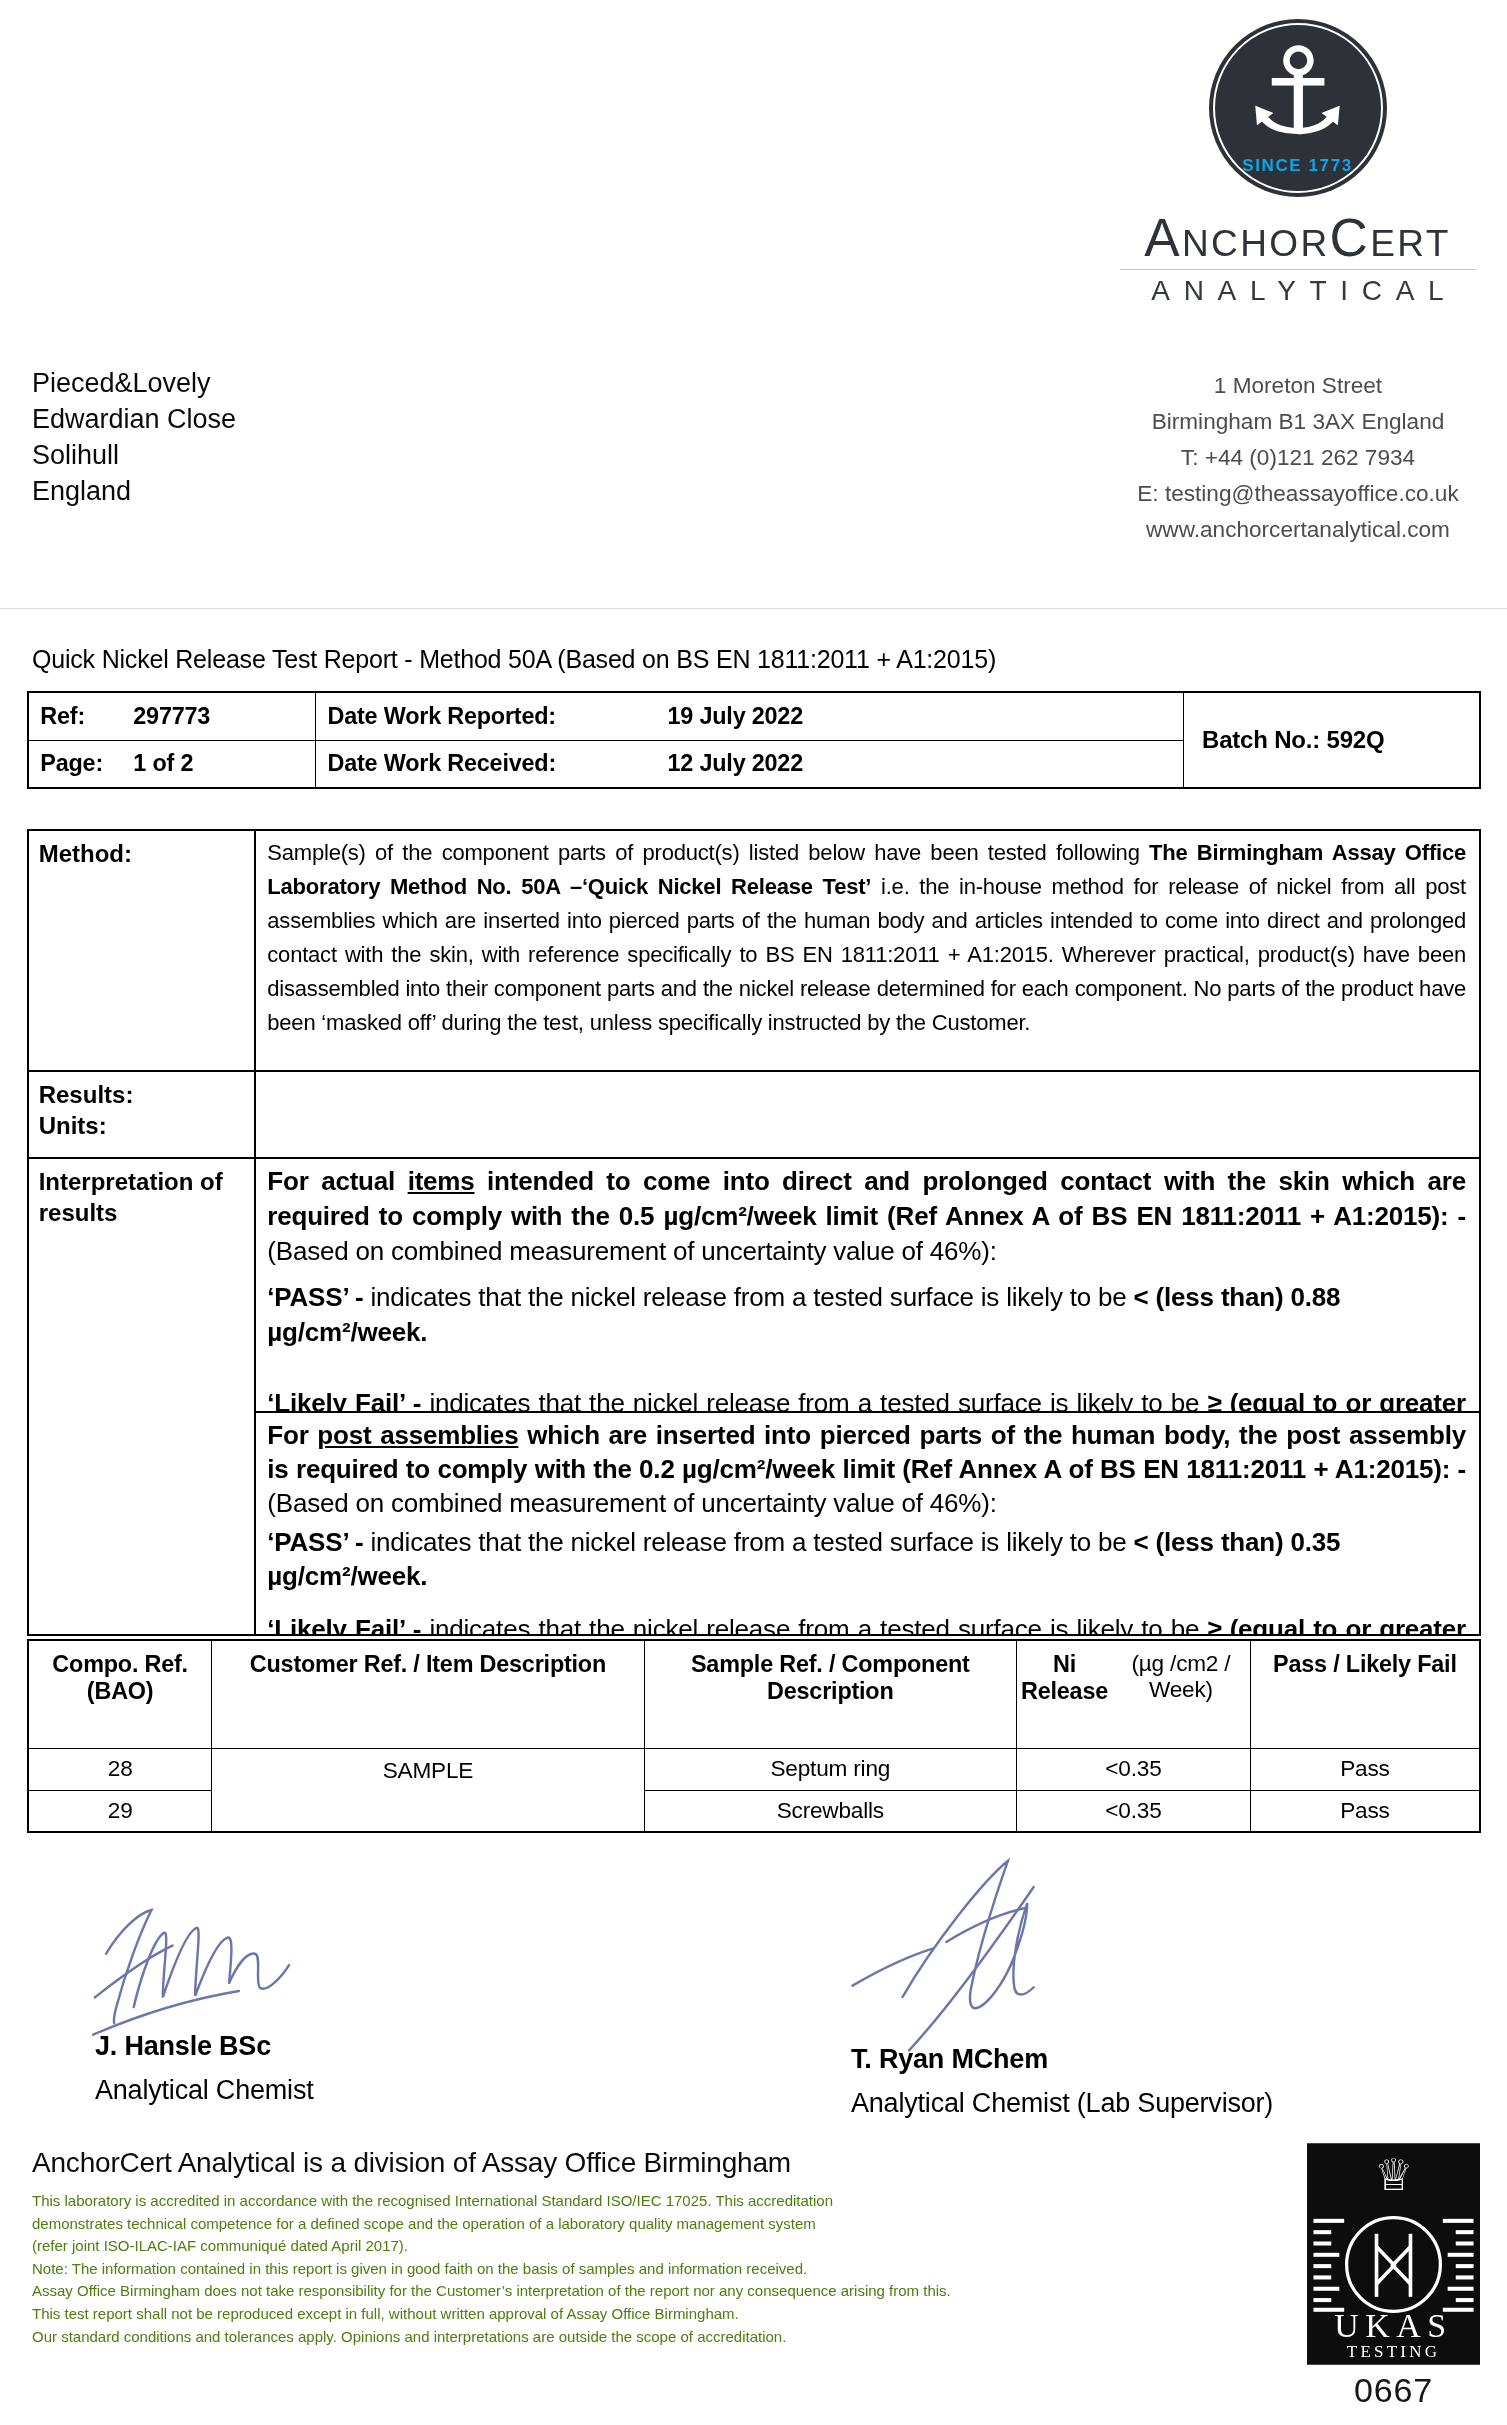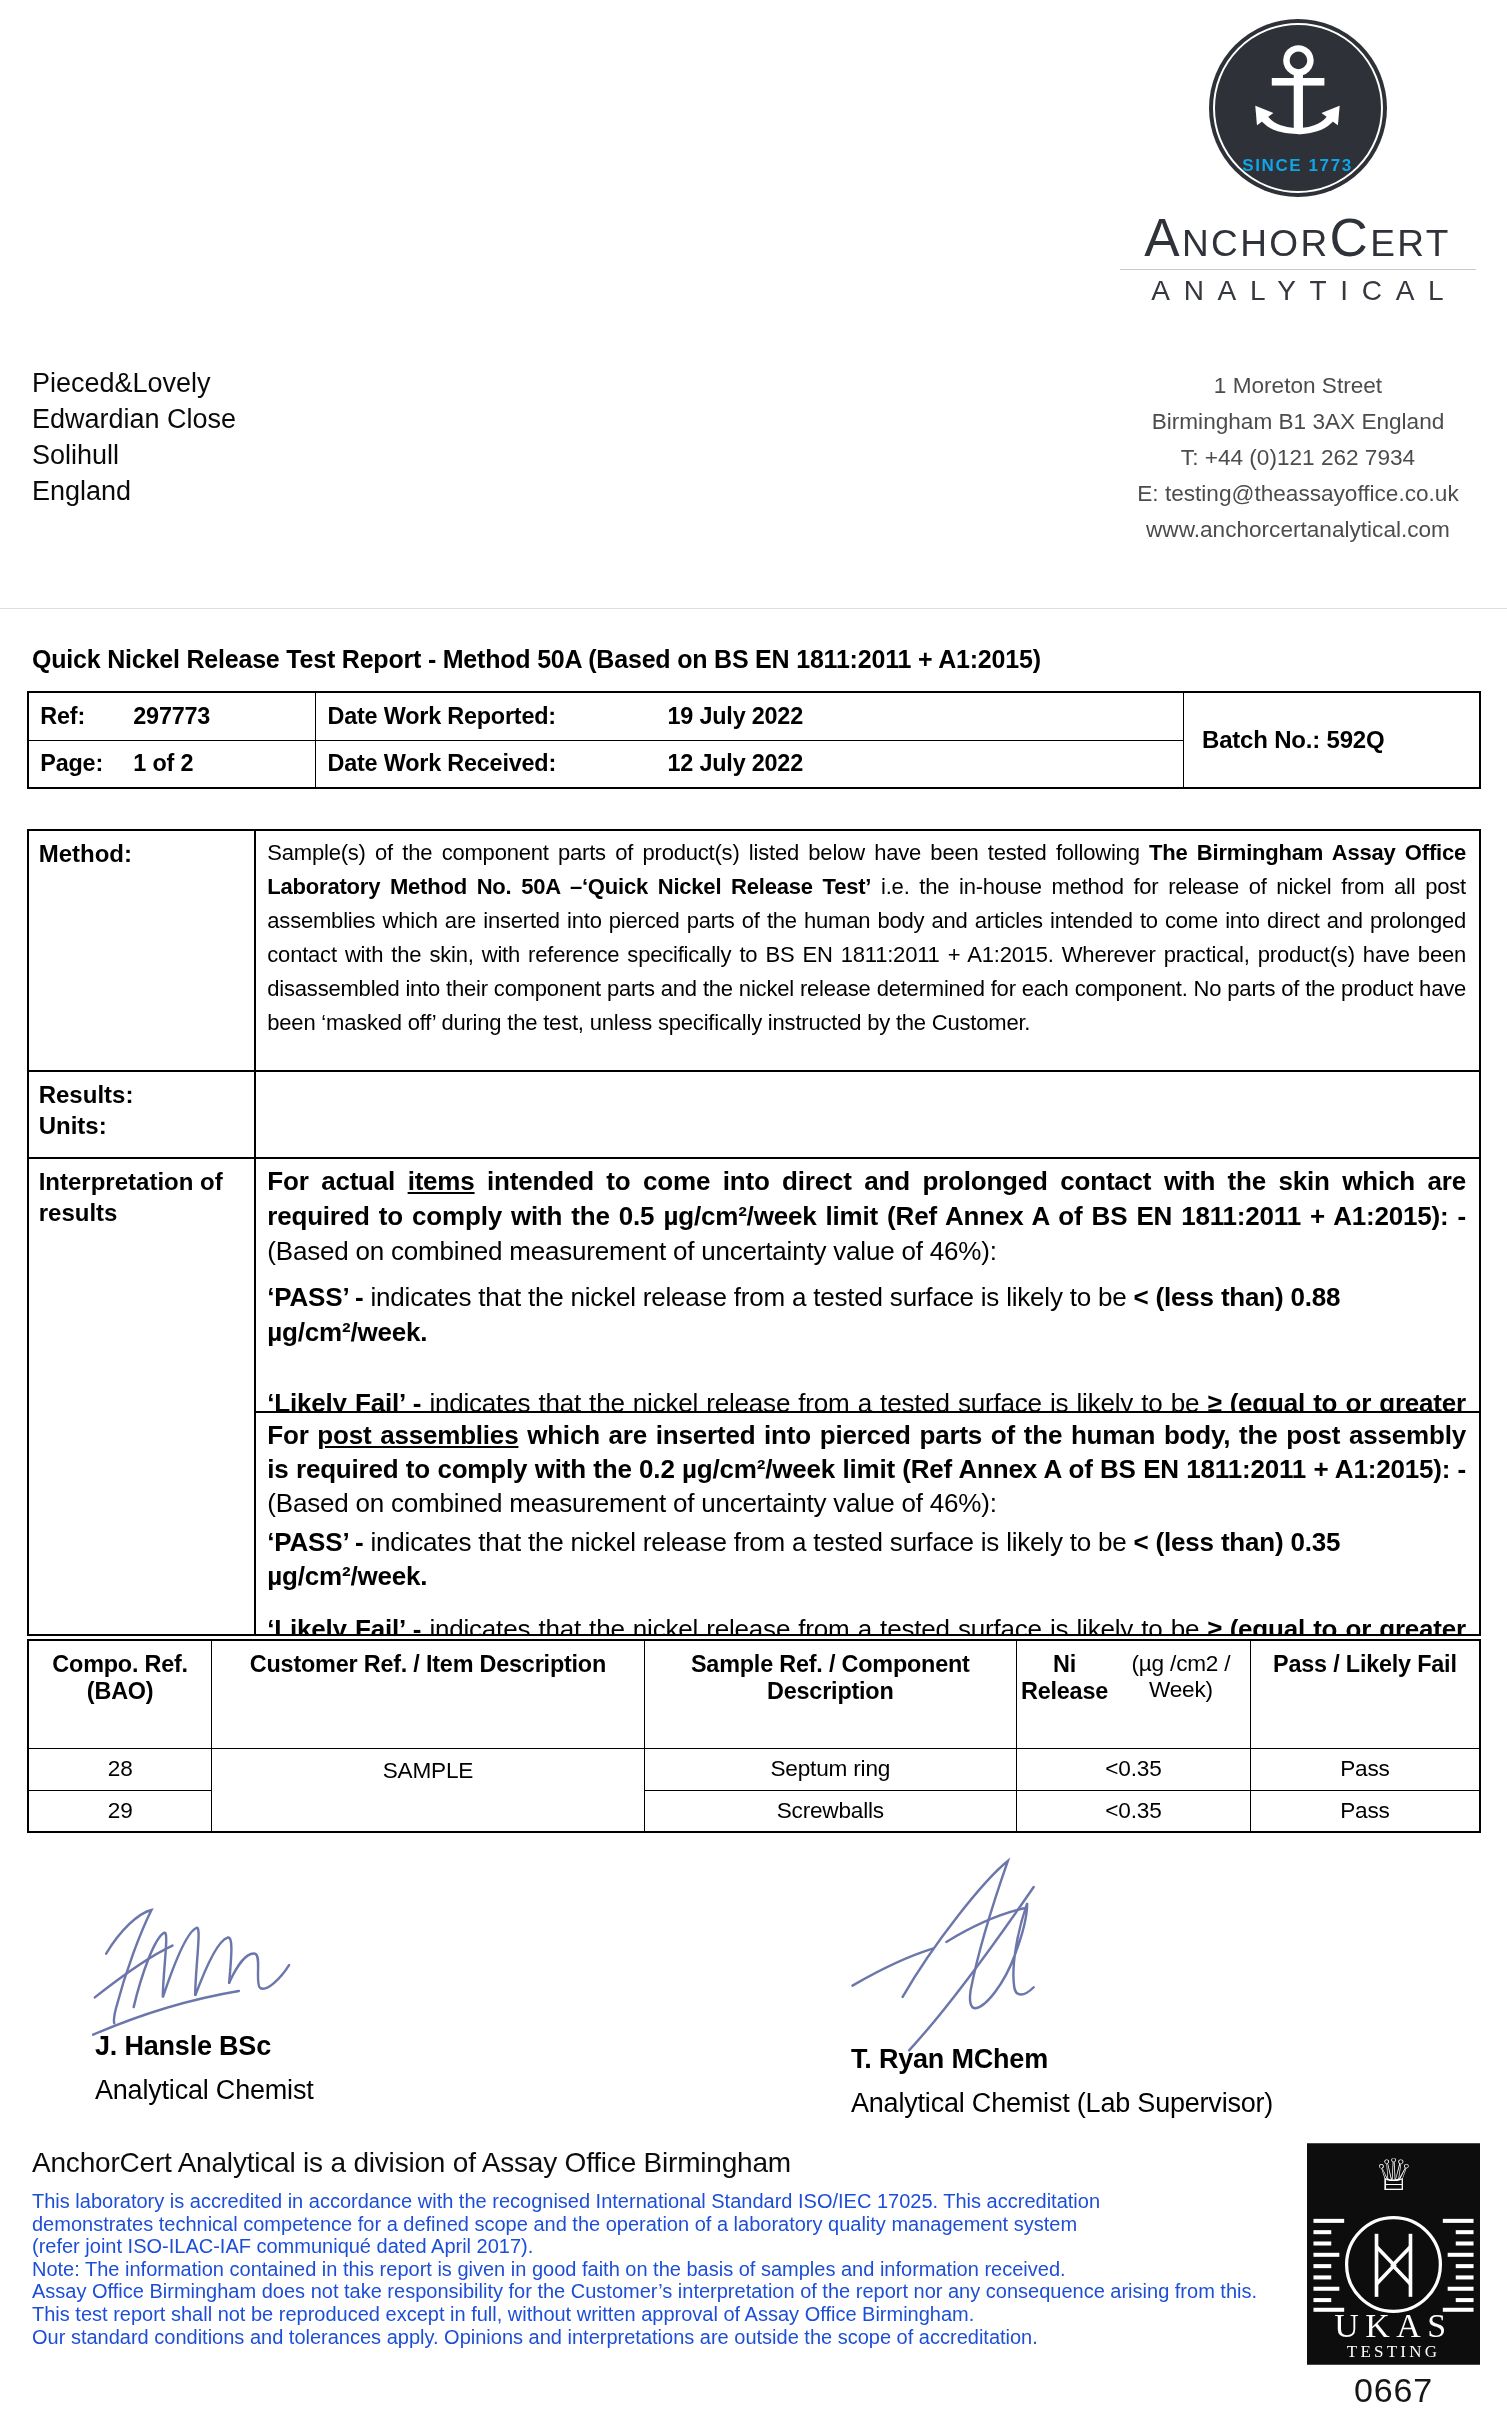--- a/index.html
+++ b/index.html
@@ -32,21 +32,21 @@
     color:#2f3238; font-weight:400; line-height:57px;
   }
   .brand-rule { width:356px; margin:3.2px auto 4.9px auto; border-top:1.6px solid #c9c9c9; }
   .brand-sub { font-size:28px; letter-spacing:13.7px; padding-left:13.7px; color:#35383e; line-height:32px; }
   
   .addr { position:absolute; top:365px; left:32px; font-size:27px; line-height:36px; color:#0a0a0a; }
   .contact { position:absolute; top:368px; left:1100px; width:396px; text-align:center;
     color:#4c4c4c; font-size:22.6px; line-height:36px; }
   .page-rule { position:absolute; top:608px; left:0; width:1507px; border-top:1.6px solid #dedede; }
   
-  .title { position:absolute; top:645px; left:32px; font-size:25px; font-weight:bold; letter-spacing:-0.2px; }
+  .title { position:absolute; top:645px; left:32px; font-size:25px; font-weight:normal; letter-spacing:-0.2px; }
   
   table { border-collapse:collapse; }
   .ref-table { position:absolute; top:691px; left:27px; width:1454px; border:2.4px solid #000; }
   .ref-table td { border:1.6px solid #000; height:48px; font-size:23.4px; font-weight:bold;
     padding:0 0 0 11.3px; vertical-align:middle; letter-spacing:-0.2px; }
   .ref-table .c1 { width:288px; }
   .ref-table .c2 { width:869px; }
   .ref-table .c3 { width:297px; padding-left:18px; font-size:24px; }
   .kv { display:flex; }
   .kv .lbl1 { width:93px; }
@@ -79,21 +79,21 @@
   .res-table .rc5 { width:230px; }
   .th-flex { display:flex; flex-direction:row; justify-content:space-between; height:95px; }
   .unit-line { font-weight:normal; font-size:22.6px; }
   .cell-top { vertical-align:top !important; padding-top:9.7px; }
   
   .sig-svg { position:absolute; }
   .sig-name { position:absolute; font-size:27px; font-weight:bold; letter-spacing:-0.2px; }
   .sig-title { position:absolute; font-size:27px; letter-spacing:-0.2px; }
   
   .division { position:absolute; top:2147px; left:32px; font-size:28px; letter-spacing:-0.2px; color:#0c0c0c; }
-  .smallprint { position:absolute; top:2190px; left:32px; font-size:20px; line-height:22.6px; color:#1d4ed8; }
+  .smallprint { position:absolute; top:2190px; left:32px; font-size:15px; line-height:22.6px; color:#4d7c0f; }
   
   .ukas { position:absolute; top:2143px; left:1307px; width:173px; text-align:center; }
   .ukas-num { margin-top:3.2px; font-size:34px; color:#161616; letter-spacing:0.8px; }
 </style>
 </head>
 <body>
 
 <div class="page">
 
   <div class="logo-block">

